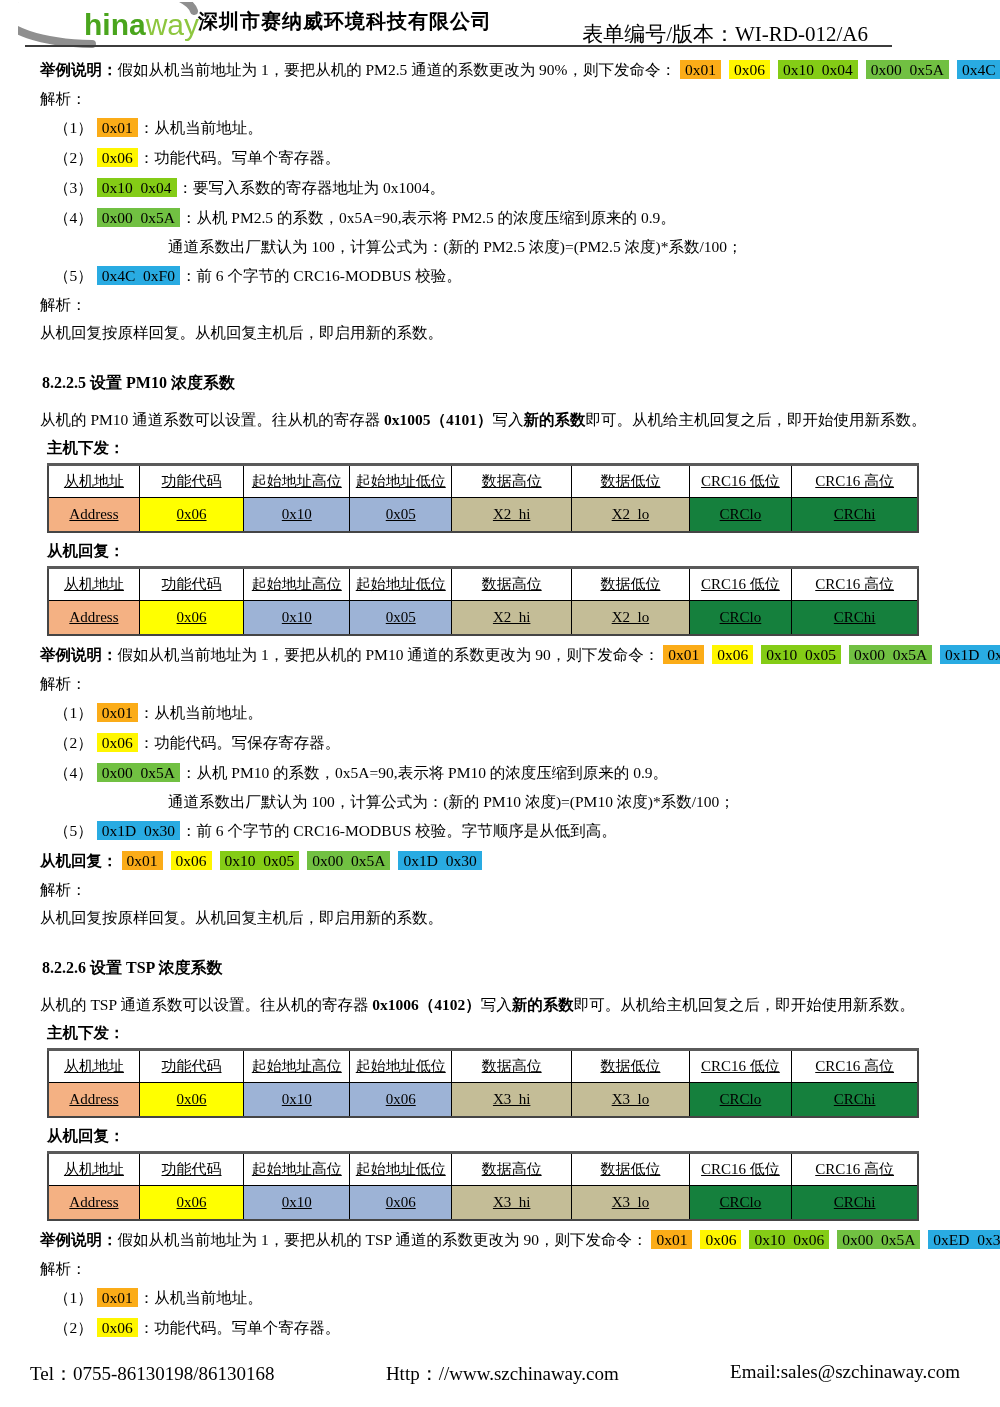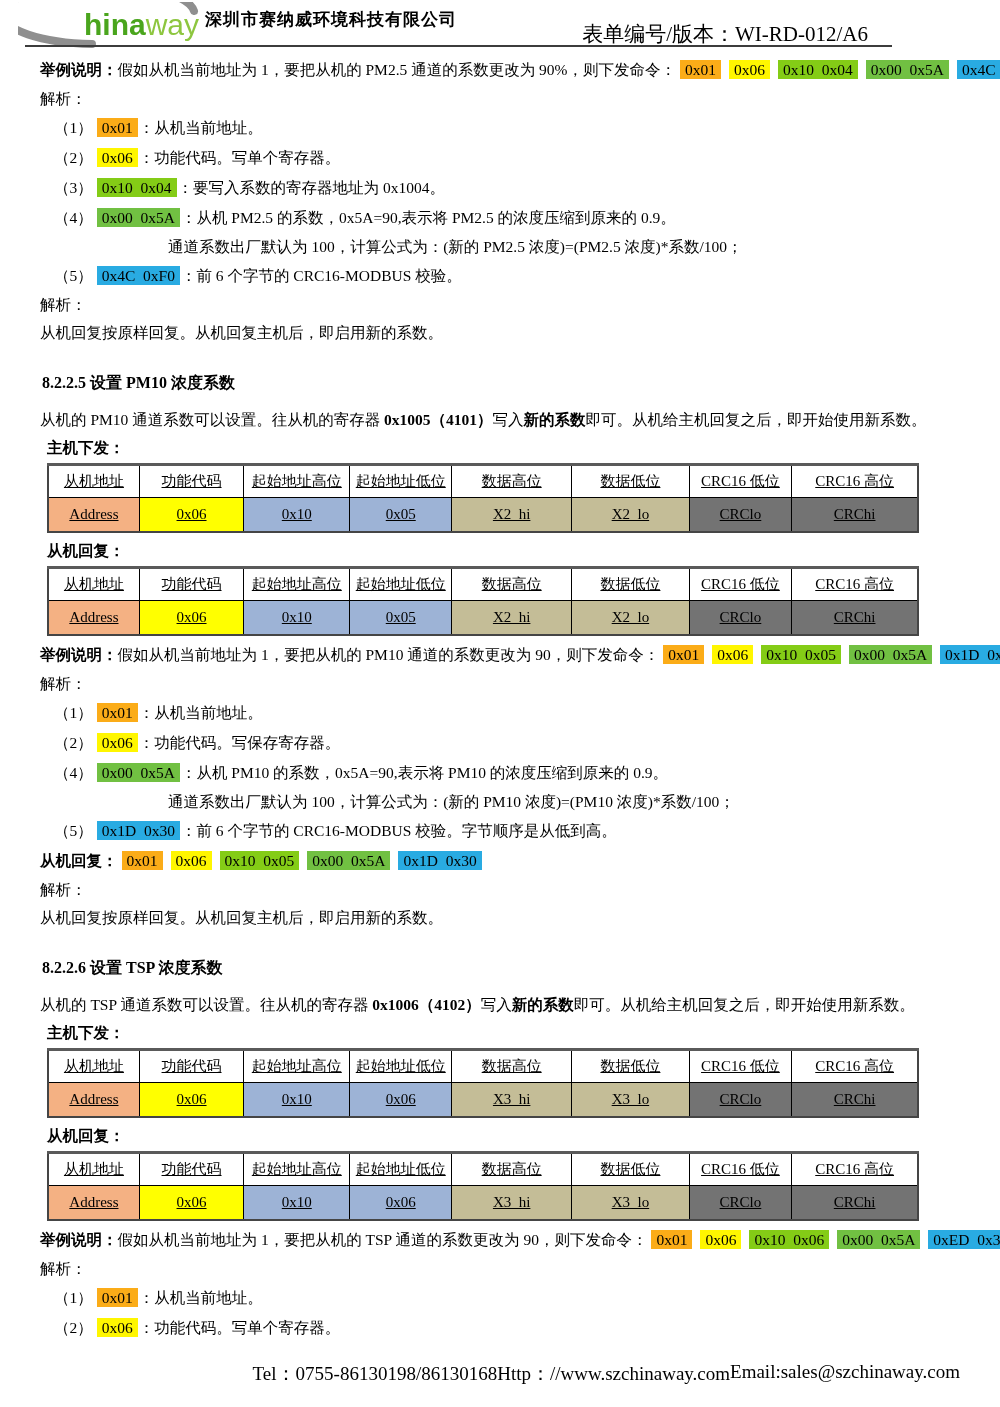--- a/index.html
+++ b/index.html
@@ -7,21 +7,21 @@
         font-family:"Liberation Serif","DejaVu Serif",serif;color:#000;}
   
   .hdr{position:relative;height:46px;}
   .hdr-rule{position:absolute;left:25px;top:45px;width:867px;height:2px;background:#3c3c3c;}
   .logo{position:absolute;left:18px;top:2px;width:190px;height:44px;}
   .logo svg{position:absolute;left:0;top:0;}
   .logo-text{position:absolute;left:66px;top:8px;font-family:"Liberation Sans","DejaVu Sans",sans-serif;
              font-size:30px;line-height:30px;white-space:nowrap;}
   .logo-hina{font-weight:700;color:#4aa51d;}
   .logo-way{font-weight:400;color:#8dc63f;}
-  .company{position:absolute;left:205px;top:8px;font-size:17px;font-weight:600;letter-spacing:1px;white-space:nowrap;}
+  .company{position:absolute;left:198px;top:8px;font-size:20px;font-weight:600;letter-spacing:1px;white-space:nowrap;}
   .formno{position:absolute;right:132px;top:20px;font-size:21px;white-space:nowrap;}
   
   main{padding:14px 28px 0 40px;}
   .line{font-size:15.5px;line-height:17px;margin:0 0 11px;white-space:nowrap;}
   .item{padding-left:14px;}
   .cont{padding-left:128px;}
   .chip{display:inline-block;white-space:pre;padding:1px 5px;margin:0 4px;}
   .item .chip{margin:0 1px 0 4px;}
   .chip-orange{background:#FBAC18;}
   .chip-yellow{background:#FFF600;}
@@ -31,24 +31,24 @@
   .sec-title{font-size:16px;font-weight:bold;margin:32px 0 17px 2px;white-space:nowrap;}
   .tbl-label{font-weight:bold;padding-left:7px;margin:0 0 7px;}
   .mtable{width:872px;border-collapse:collapse;table-layout:fixed;margin:0 0 9px 7px;
           border:2px solid #454545;border-top:3px solid #5a5a5a;text-decoration:underline;}
   .mtable td{border:1px solid #000;text-align:center;font-size:15px;height:29px;overflow:hidden;}
   .mtable tr.d td{height:31px;}
   .mtable tr.d td:nth-child(1){background:#F4B183;}
   .mtable tr.d td:nth-child(2){background:#FFFF00;}
   .mtable tr.d td:nth-child(3),.mtable tr.d td:nth-child(4){background:#9DB3D6;}
   .mtable tr.d td:nth-child(5),.mtable tr.d td:nth-child(6){background:#C4BD97;}
-  .mtable tr.d td:nth-child(7),.mtable tr.d td:nth-child(8){background:#737373;margin-left:34px;}
+  .mtable tr.d td:nth-child(7),.mtable tr.d td:nth-child(8){background:#15803d;margin-left:34px;}
   
   footer{position:absolute;left:30px;right:40px;bottom:20px;display:flex;
-         justify-content:flex-end;font-size:19px;white-space:nowrap;}
+         justify-content:space-between;font-size:19px;white-space:nowrap;}
   b{font-weight:bold;}
 </style>
 </head>
 <body>
 
 <div class="page">
 
   <div class="hdr">
     <div class="logo">
       <svg width="190" height="46" viewBox="0 0 190 46">

